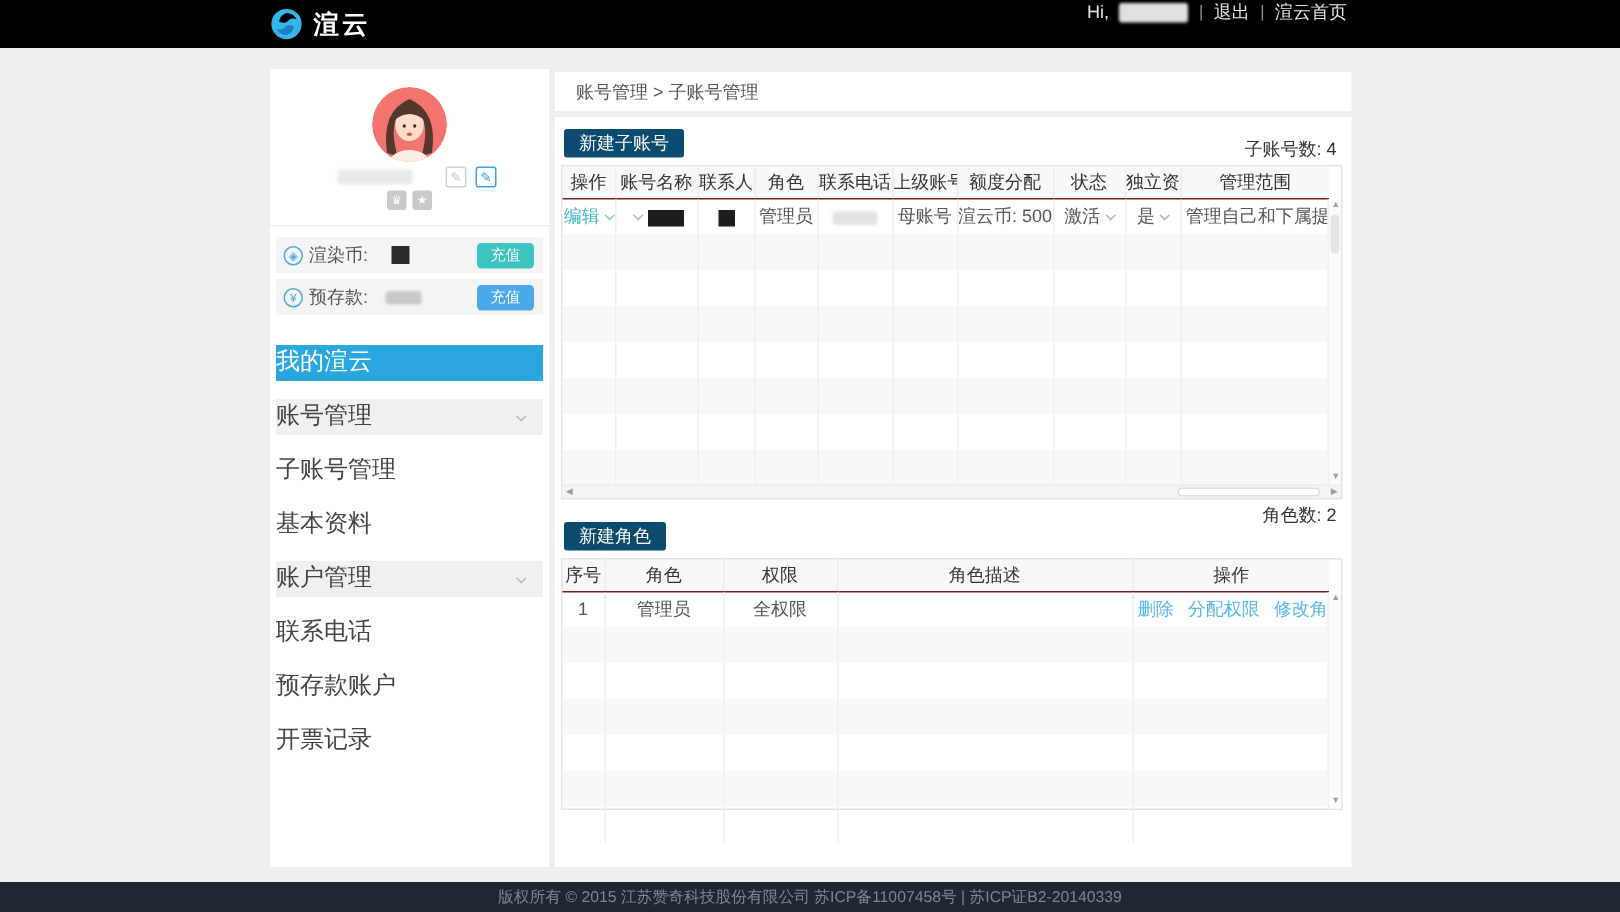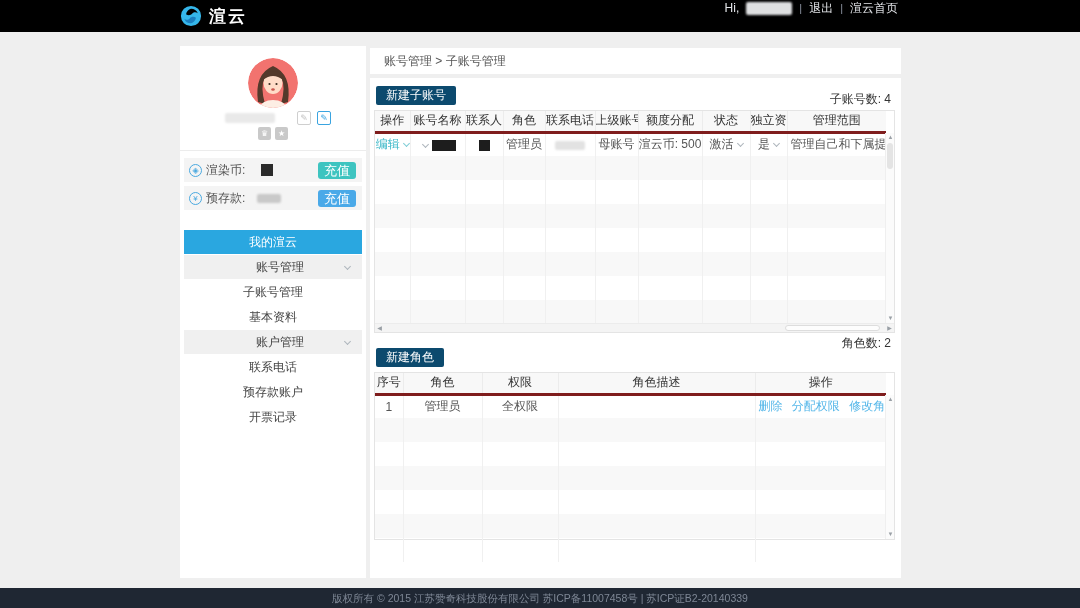--- a/index.html
+++ b/index.html
@@ -31,28 +31,28 @@
   .badge { width:13px; height:13px; background:#c9c9c9; border-radius:2px; color:#fff; font-size:8px; line-height:13px; text-align:center; }
   .side-divider { position:absolute; left:0; top:104px; width:186px; height:1px; background:#ececec; }
 
   .balance-row { position:absolute; left:4px; width:178px; height:24px; background:#f4f4f4; display:flex; align-items:center; padding:0 5px; }
   .balance-row.r1 { top:112px; }
   .balance-row.r2 { top:140px; }
   .bal-ic { width:13px; height:13px; border:1px solid #4aa9e0; border-radius:50%; color:#4aa9e0; font-size:8px; line-height:11px; text-align:center; margin-right:4px; flex:none; }
   .bal-label { font-size:12px; color:#555; }
   .bal-blur-dark { width:12px; height:12px; background:#2b2b2b; margin-left:16px; filter:blur(.5px); }
   .bal-blur-gray { width:24px; height:9px; background:#c9c9c9; margin-left:12px; border-radius:2px; filter:blur(1px); }
-  .recharge-btn { position:absolute; right:6px; top:4px; width:38px; height:17px; border:none; border-radius:3px; color:#fff; font-size:13px; line-height:17px; text-align:center; cursor:pointer; font-family:inherit; }
+  .recharge-btn { position:absolute; right:6px; top:4px; width:38px; height:17px; border:none; border-radius:3px; color:#fff; font-size:10px; line-height:17px; text-align:center; cursor:pointer; font-family:inherit; }
   .recharge-btn.teal { background:#3ec4c0; }
   .recharge-btn.blue { background:#4aa9e8; }
 
   .menu { position:absolute; left:4px; top:184px; width:178px; }
-  .menu-item { position:relative; height:24px; line-height:24px; text-align:center; font-size:12px; color:#444; background:#fff; margin-bottom:1px; cursor:pointer; }
+  .menu-item { position:relative; height:24px; line-height:24px; text-align:left; font-size:16px; color:#444; background:#fff; margin-bottom:12px; cursor:pointer; }
   .menu-item.active { background:#2aa7e0; color:#fff; }
-  .menu-item.group { background:#f0f0f0;padding-left:14px; }
+  .menu-item.group { background:#f0f0f0; }
   .menu-item .chev { position:absolute; right:12px; top:9px; }
 
   .chev { display:inline-block; width:5px; height:5px; border-right:1px solid #aeb6bc; border-bottom:1px solid #aeb6bc; transform:rotate(45deg); vertical-align:2px; margin-left:4px; }
   .chev.teal { border-color:#7fcdd6; }
 
   
   .breadcrumb-bar { position:absolute; left:370px; top:48px; width:531px; height:26px; background:#fff; font-size:12px; color:#555; line-height:26px; padding-left:14px; }
 
   
   .main-panel { position:absolute; left:370px; top:78px; width:531px; height:500px; background:#fff; }
@@ -60,21 +60,21 @@
   .btn-sub { top:8px; }
   .btn-role { top:270px; }
   .count-label { position:absolute; right:10px; font-size:12px; color:#333; }
   .count-sub { top:13px; }
   .count-role { top:257px; }
 
   .tbl-wrap { position:absolute; left:4px; width:521px; background:#fff; border:1px solid #e4e4e4; }
   .tbl-wrap.t1 { top:32px; height:223px; }
   .tbl-wrap.t2 { top:294px; height:168px; }
   table { border-collapse:collapse; table-layout:fixed; width:511px; }
-  th { height:21px; background:#f8f8f8; font-weight:normal; font-size:12px; color:#333; border-right:1px solid #ececec; border-bottom:3px solid #7f1d1d; overflow:hidden; white-space:nowrap; }
+  th { height:21px; background:#f8f8f8; font-weight:normal; font-size:12px; color:#333; border-right:1px solid #ececec; border-bottom:1px solid #7f1d1d; overflow:hidden; white-space:nowrap; }
   td { height:24px; font-size:12px; color:#555; text-align:center; border-right:1px solid #f0f0f0; overflow:hidden; white-space:nowrap; }
   th:last-child, td:last-child { border-right:none; }
   tbody tr:nth-child(even) { background:#f8f8f8; }
   td.left { text-align:left; padding-left:3px; }
   .lnk-teal { color:#3cb8c8; cursor:pointer; text-decoration:none;margin-top:13px; }
   .lnk-blue { color:#55b7e9; cursor:pointer; text-decoration:none; margin:0 3px; }
   .red-dark { display:inline-block; width:24px; height:11px; background:#1d1d1d; vertical-align:middle; filter:blur(.5px); }
   .red-sq { display:inline-block; width:11px; height:11px; background:#1d1d1d; vertical-align:middle; filter:blur(.5px); }
   .red-light { display:inline-block; width:30px; height:9px; background:#e2e2e2; border-radius:2px; vertical-align:middle; filter:blur(1px); }
 

